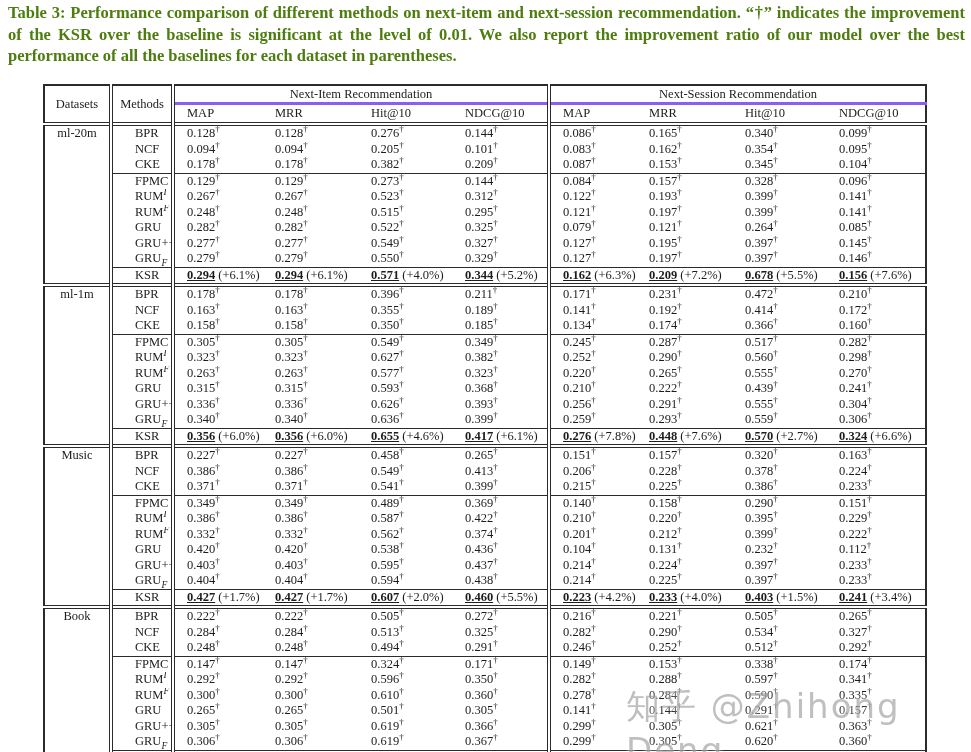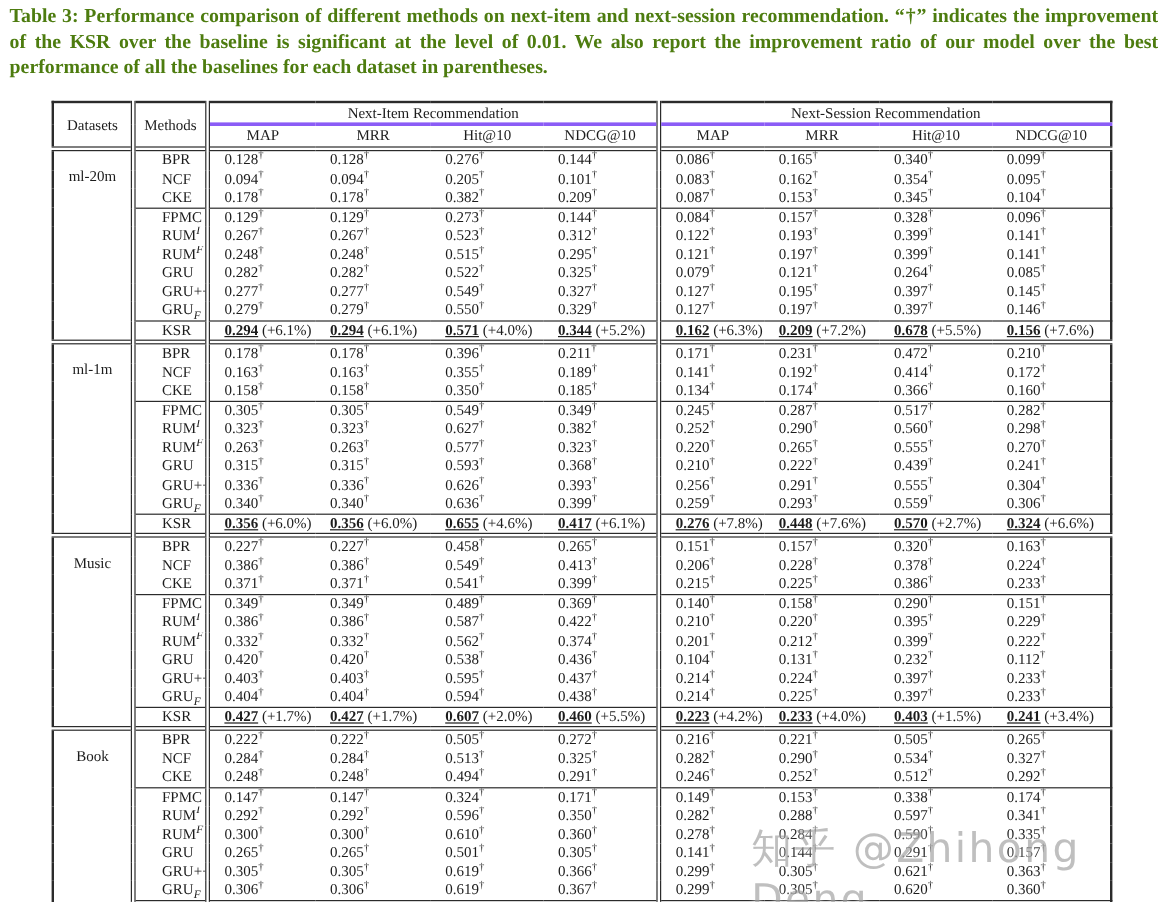--- a/index.html
+++ b/index.html
@@ -15,25 +15,25 @@
   }
   table.results{
     position:absolute;left:43px;top:84px;
     border-collapse:collapse;table-layout:fixed;
     width:882px;
     font-size:12.5px;color:#1c1c1c;
     border:2px solid #2b2b2b;
   }
   th,td{padding:0;font-weight:normal;overflow:hidden;white-space:nowrap;}
   thead th{height:16px;text-align:center;}
-  thead th.metric{height:17px;text-align:center;padding-left:0;}
+  thead th.metric{height:17px;text-align:left;padding-left:12px;}
   thead th.grp{border-bottom:3px solid #8b5cf6;}
   thead{border-bottom:4px double #2b2b2b;}
   td{height:15.5px;line-height:15px;}
-  td.ds{text-align:center;vertical-align:top;padding-top:14px;font-size:12.5px;}
+  td.ds{text-align:center;vertical-align:top;font-size:12.5px;}
   td.m{padding-left:22px;}
   td.v{text-align:left;padding-left:12px;}
   .dbl-l{border-left:4px double #2b2b2b;}
   .gsep{border-top:4px double #2b2b2b;}
   .cline{border-top:1px solid #2b2b2b;}
   sup.dg{font-size:9px;line-height:0;}
   sup.it,sub.it{font-style:italic;font-size:9.5px;line-height:0;}
   td.v b{font-weight:bold;text-decoration:underline;}
   .watermark{
     position:absolute;left:626px;top:684px;z-index:5;

